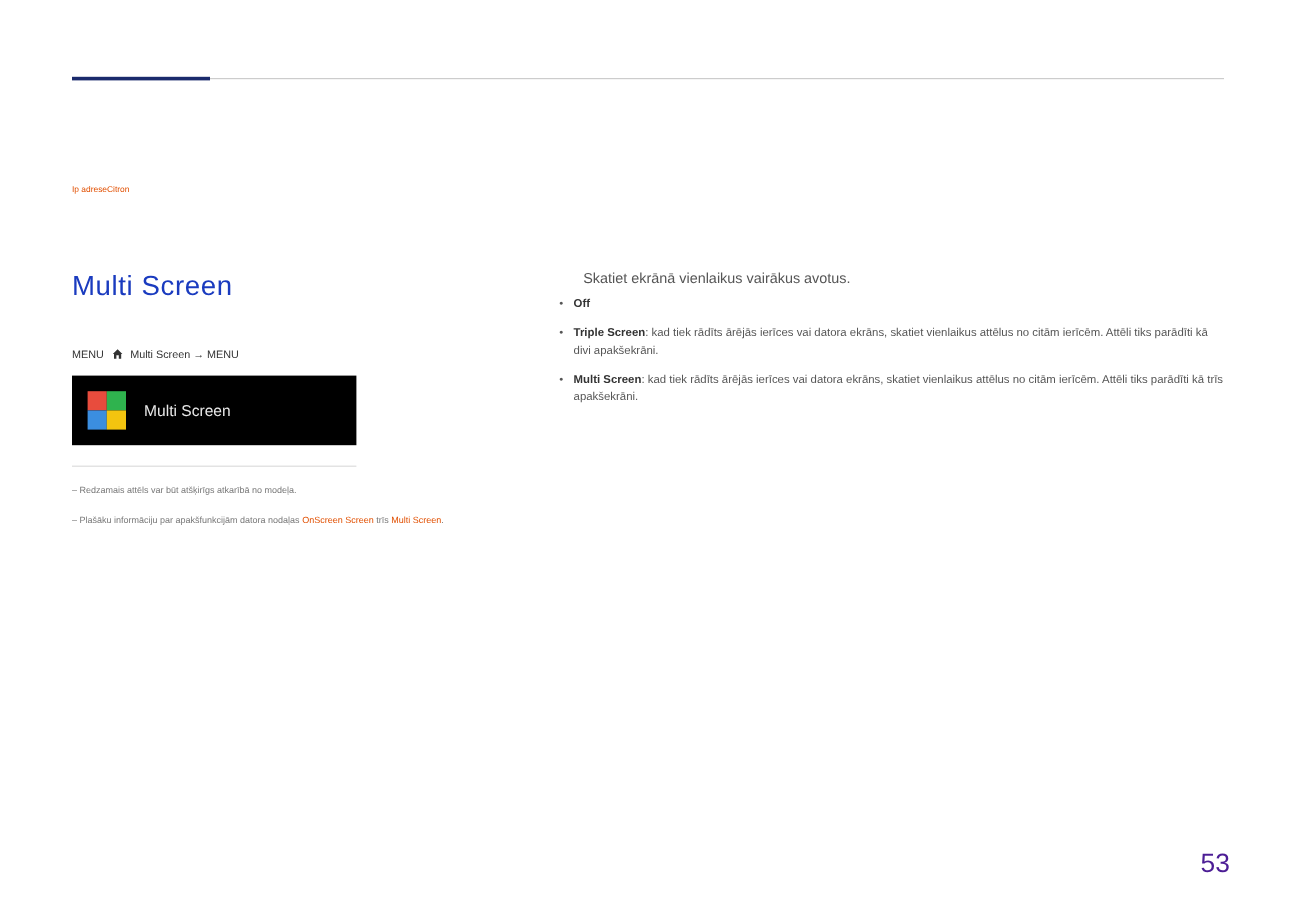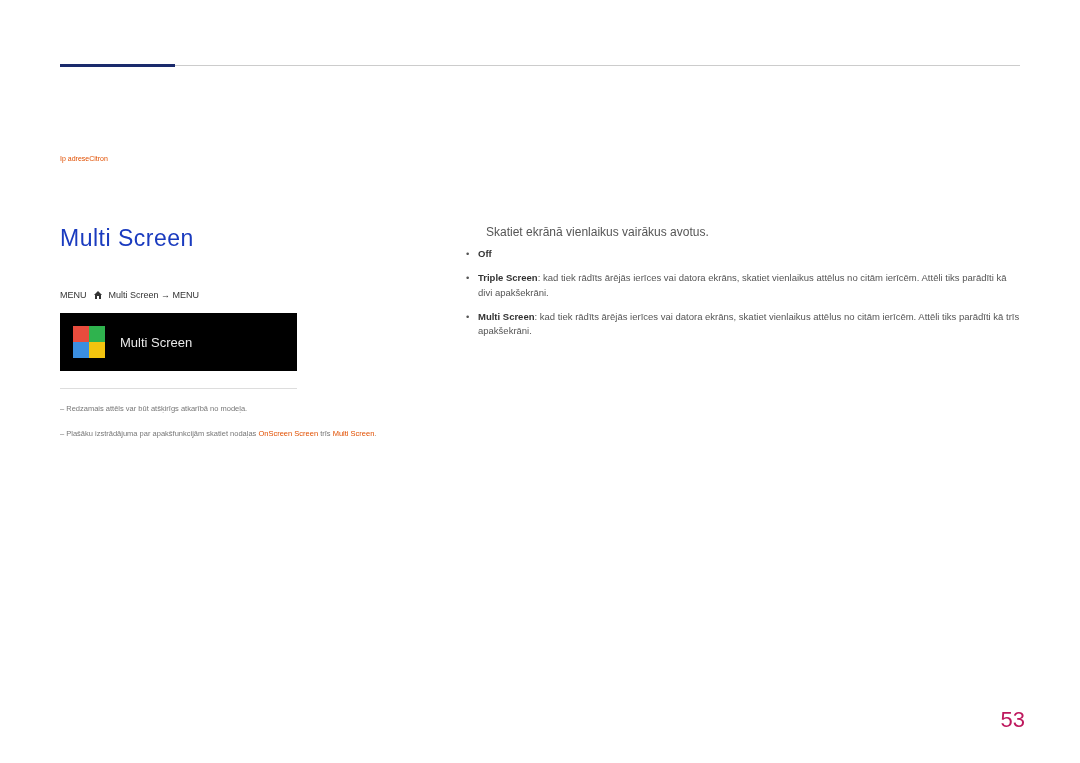--- a/index.html
+++ b/index.html
@@ -140,21 +140,21 @@
     position: absolute;
     left: 6px;
     top: 0;
   }
   .bold-lead { font-weight: bold; color: #333; }
   .page-num {
     position: absolute;
     bottom: 30px;
     right: 55px;
     font-size: 22px;
-    color: #be185d;
+    color: #4c1d95;
     font-weight: 300;
   }
 </style>
 </head>
 <body>
 
 <div class="top-bar"></div>
 <div class="accent-bar"></div>
 
 <div class="subtitle-row">
@@ -180,21 +180,21 @@
       <div class="q3"></div>
       <div class="q4"></div>
   </div>
   <div class="screenshot-label">Multi Screen</div>
 </div>
 
 <div class="divider"></div>
 
 <div class="note1">– Redzamais attēls var būt atšķirīgs atkarībā no modeļa.</div>
 <div class="note2">
-  <span>– Plašāku izstrādājuma par apakšfunkcijām skatiet nodaļas </span><span class="orange">OnScreen Screen</span><span> trīs </span><span class="orange">Multi Screen</span><span>.</span>
+  <span>– Plašāku informāciju par apakšfunkcijām datora nodaļas </span><span class="orange">OnScreen Screen</span><span> trīs </span><span class="orange">Multi Screen</span><span>.</span>
 </div>
 
 <div class="intro-line">Skatiet ekrānā vienlaikus vairākus avotus.</div>
 
 <div class="bullets">
   <ul>
     <li><span class="bold-lead">Off</span><span></span></li>
     <li><span class="bold-lead">Triple Screen</span><span>: kad tiek rādīts ārējās ierīces vai datora ekrāns, skatiet vienlaikus attēlus no citām ierīcēm. Attēli tiks parādīti kā divi apakšekrāni.</span></li>
     <li><span class="bold-lead">Multi Screen</span><span>: kad tiek rādīts ārējās ierīces vai datora ekrāns, skatiet vienlaikus attēlus no citām ierīcēm. Attēli tiks parādīti kā trīs apakšekrāni.</span></li>
   </ul>

